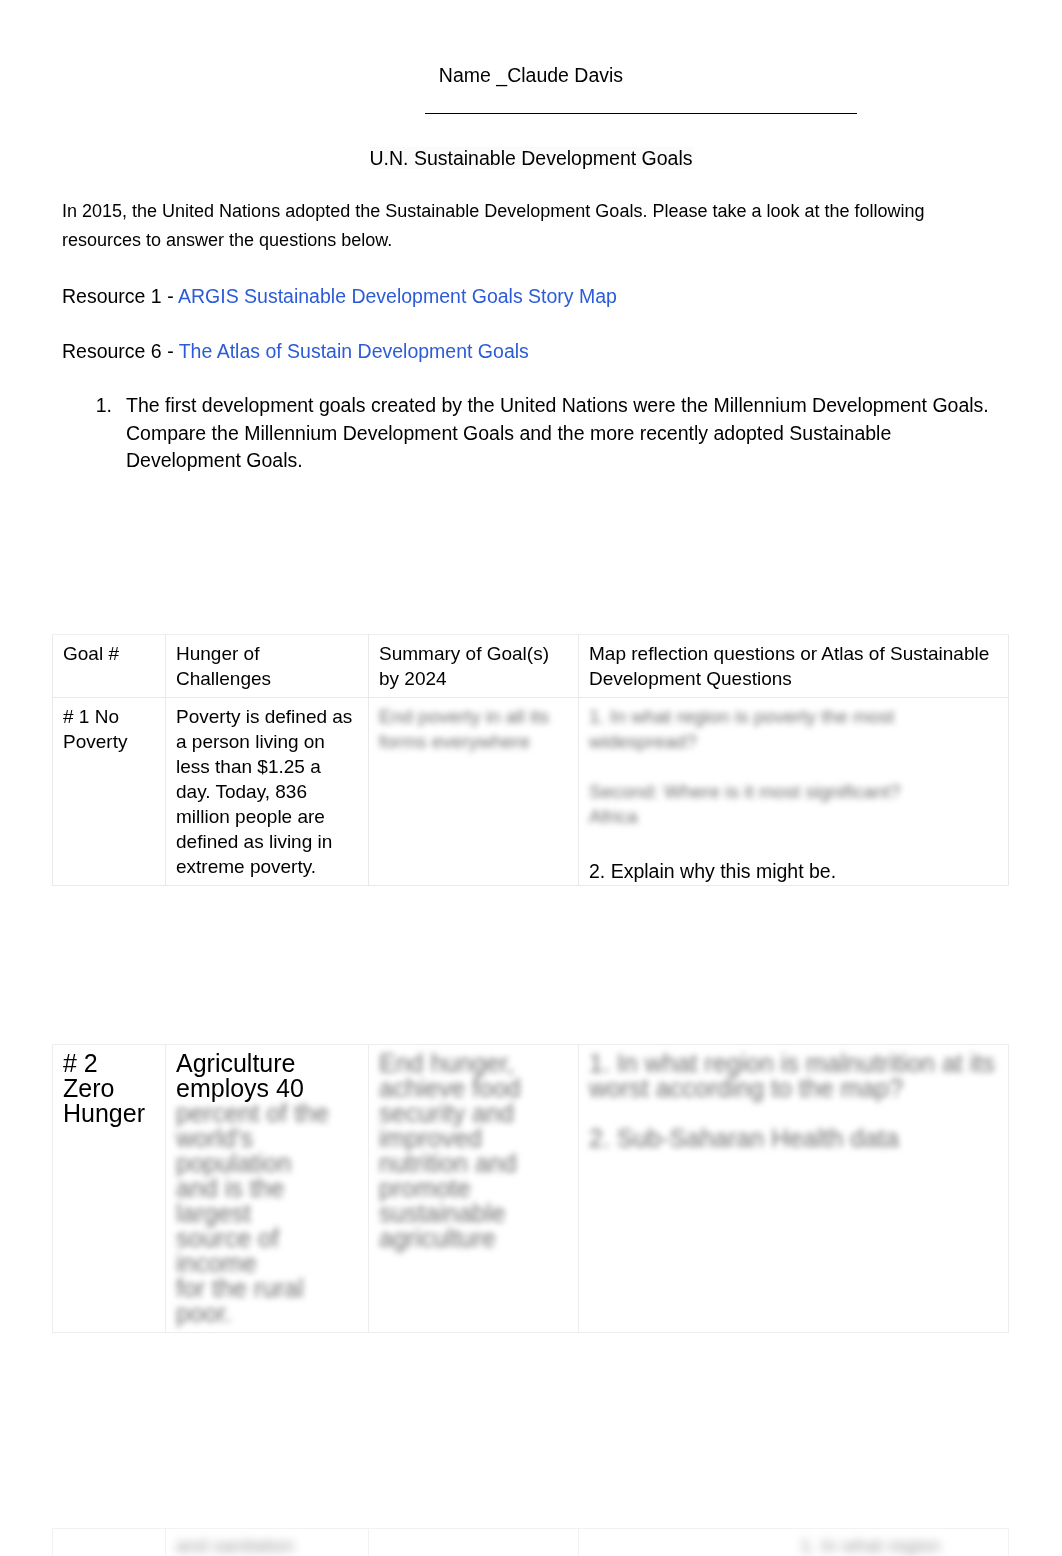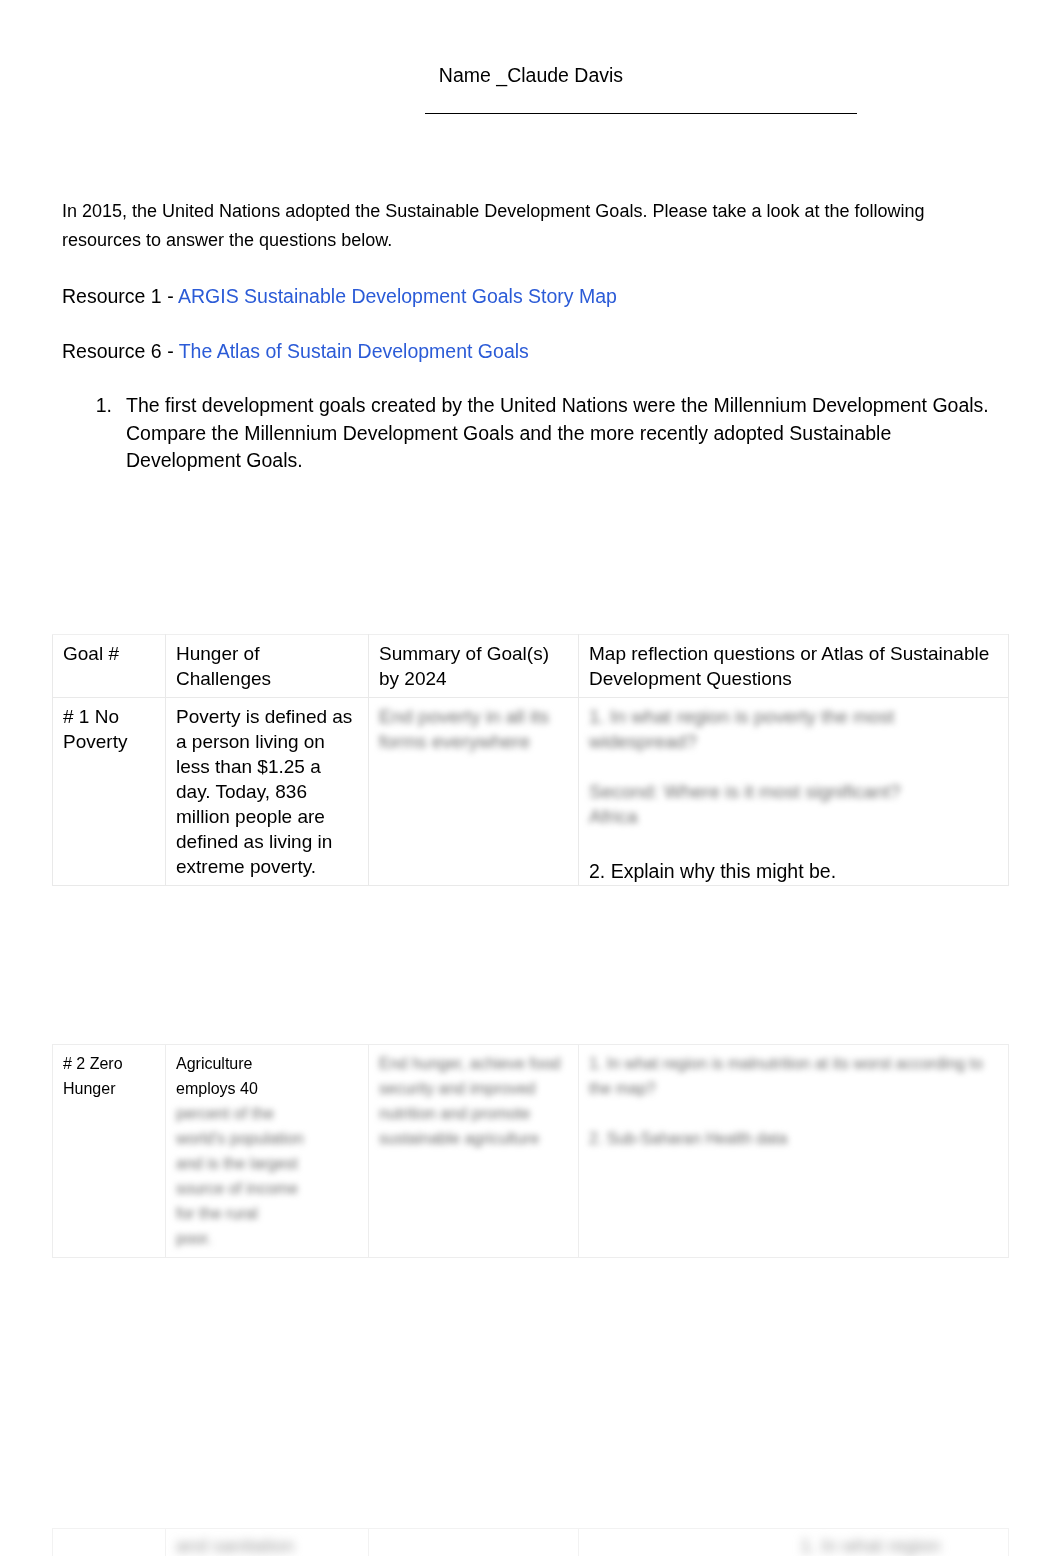--- a/index.html
+++ b/index.html
@@ -154,21 +154,21 @@
     left: 52px;
     top: 1044px;
     width: 956px;
     border-collapse: collapse;
     table-layout: fixed;
   }
   .sdg-table-2 td {
     border: 1px solid #ededed;
     vertical-align: top;
     padding: 6px 10px;
-    font-size: 16px;
+    font-size: 25px;
     line-height: 25px;
     height: 200px;
   }
 
   
   .sdg-table-3 {
     position: absolute;
     left: 52px;
     top: 1528px;
     width: 956px;
@@ -188,20 +188,23 @@
 </head>
 <body>
 
 <div id="page">
 
   <div class="name-block">
     <span class="name-line">Name _Claude Davis</span>
   </div>
   <div class="name-rule"></div>
 
+  <div class="doc-title">
+    <span>U.N. Sustainable Development Goals</span>
+  </div>
 
   <div class="intro">In 2015, the United Nations adopted the Sustainable Development Goals.  Please take a look at the following resources to answer the questions below.</div>
 
   <div class="resource r1">
     <span>Resource 1 - </span><span class="link">ARGIS Sustainable Development Goals Story Map</span>
   </div>
 
   <div class="resource r2">
     <span>Resource 6 - </span><span class="link">The Atlas of Sustain Development Goals</span>
   </div>

